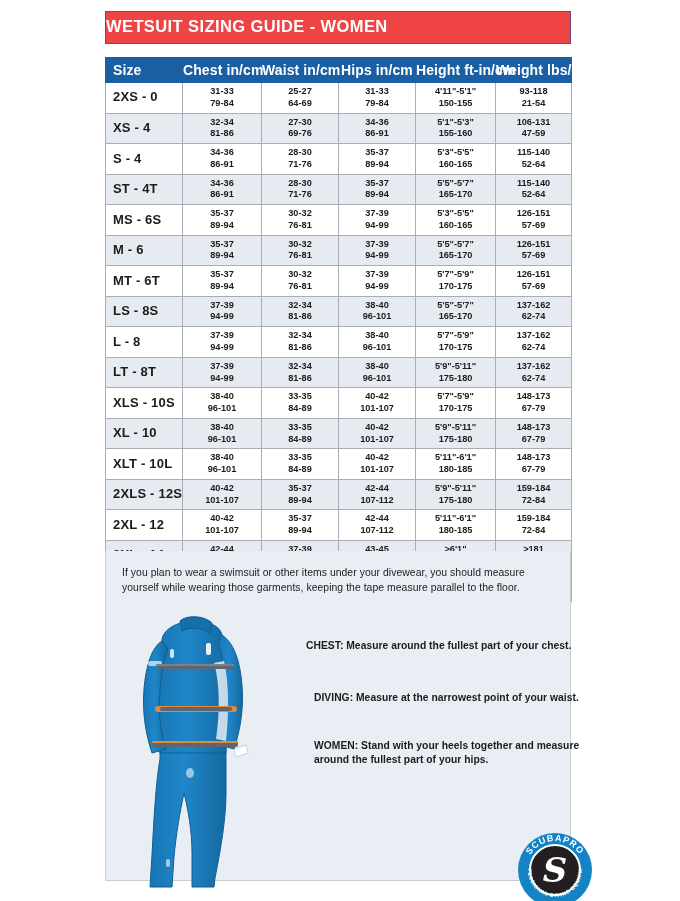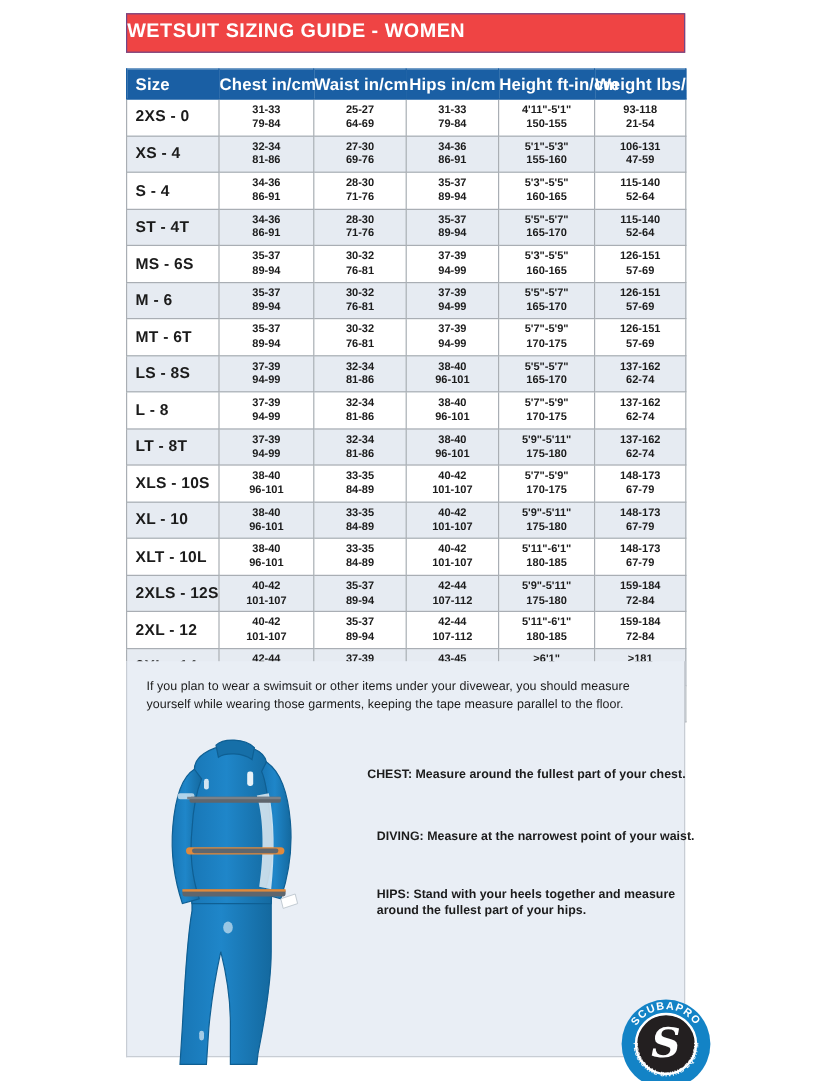--- a/index.html
+++ b/index.html
@@ -686,21 +686,21 @@
 
           <p class="def-line" id="def-chest">
             <span class="def-key">CHEST:</span><span class="def-val"> Measure around the fullest part of your chest.</span>
           </p>
 
           <p class="def-line" id="def-waist">
             <span class="def-key">DIVING:</span><span class="def-val"> Measure at the narrowest point of your waist.</span>
           </p>
 
           <p class="def-line" id="def-hips">
-            <span class="def-key">HIPS:</span><span class="def-val"> Stand with your heels together and measure around the fullest part of your hips.</span>
+            <span class="def-key">WOMEN:</span><span class="def-val"> Stand with your heels together and measure around the fullest part of your hips.</span>
           </p>
 
           <div id="logo-wrap">
             <div class="logo-ring"></div>
             <div class="logo-inner"></div>
             <div class="logo-s">S</div>
             <svg class="logo-arc-text" viewBox="0 0 74 74">
               <defs>
                 <path id="arcTopPath" d="M 8,37 A 29,29 0 0 1 66,37" fill="none"></path>
                 <path id="arcBotPath" d="M 10,37 A 27,27 0 0 0 64,37" fill="none"></path>

